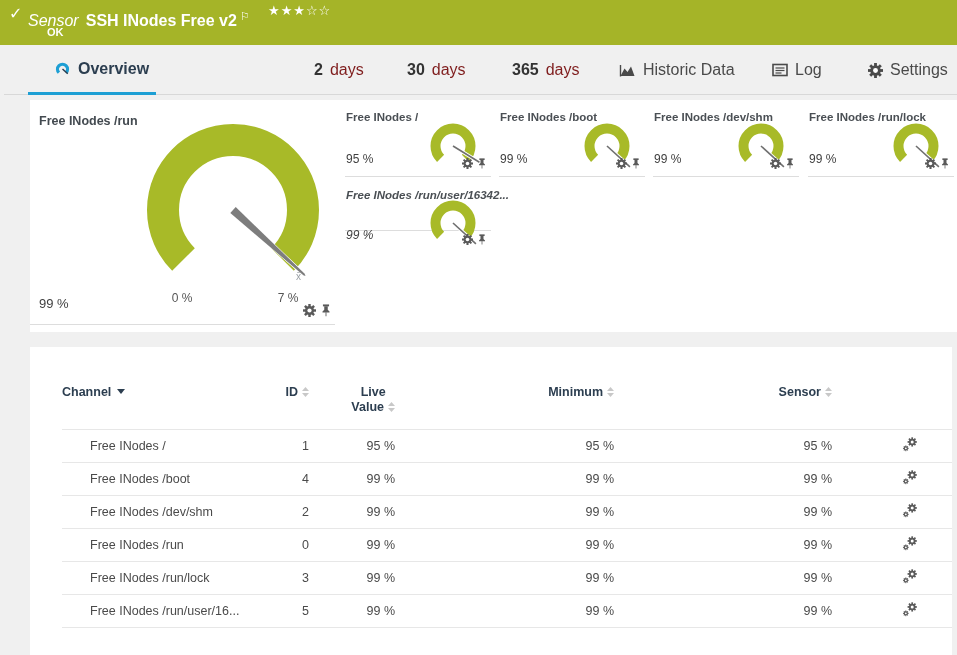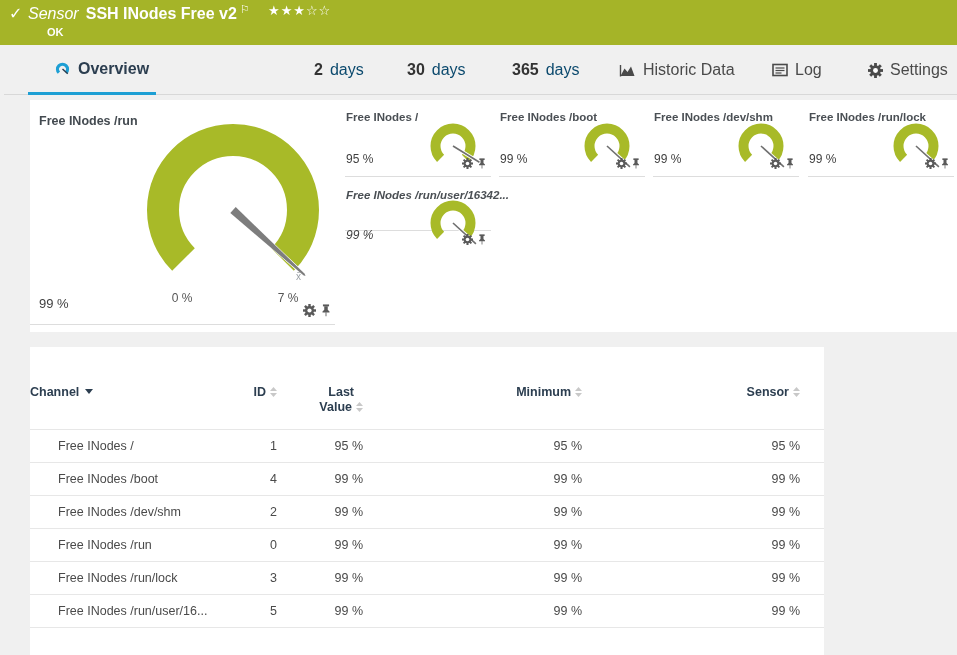--- a/index.html
+++ b/index.html
@@ -2,46 +2,46 @@
 <html><head>
 <meta charset="utf-8">
 <style>
   * { margin:0; padding:0; box-sizing:border-box; }
   html,body { width:957px; height:655px; overflow:hidden; }
   body { font-family:"Liberation Sans","DejaVu Sans",sans-serif; background:#f0f0f0; position:relative; }
 
   
   .topbar { position:absolute; left:0; top:0; width:957px; height:45px; background:#a5b428; color:#fff; }
   .topbar .check { position:absolute; left:9px; top:4px; font-size:16px; font-weight:bold; }
-  .topbar .titleline { position:absolute; left:28px; top:3px; font-size:16px; white-space:nowrap; }
+  .topbar .titleline { position:absolute; left:28px; top:10px; font-size:16px; white-space:nowrap; }
   .topbar .kind { font-style:italic; font-weight:400; margin-right:7px; }
   .topbar .sname { font-weight:bold; }
   .topbar .flag { font-size:11px; vertical-align:super; margin-left:3px; }
   .topbar .stars { position:absolute; left:268px; top:3px; font-size:13px; letter-spacing:1px; }
   .topbar .ok { position:absolute; left:47px; top:26px; font-size:11px; font-weight:bold; }
 
   
   .tabbar { position:absolute; left:4px; top:45px; width:957px; height:50px; border-bottom:1px solid #d8d8d8; font-size:16px; color:#4a4a4a; }
   .tab { position:absolute; top:0; height:50px; display:flex; align-items:center; gap:7px; cursor:pointer; }
   .tab .num { font-weight:bold; color:#333; }
-  .tab .unit { color:#0c4a6e; }
+  .tab .unit { color:#7f1d1d; }
   .tab-overview { left:24px; width:128px; padding-left:26px; border-bottom:3px solid #1d9fd4; color:#2c3e50; font-weight:bold; }
   .tab-live { left:173px; }
   .tab-2d { left:310px; }
   .tab-30d { left:403px; }
   .tab-365d { left:508px; }
   .tab-historic { left:615px; }
   .tab-log { left:768px; }
   .tab-settings { left:864px; }
   .tab svg { flex:0 0 auto; }
 
   
   .panel { position:absolute; left:30px; background:#fff; }
   .panel-gauges { top:100px; width:927px; height:232px; }
-  .panel-table  { top:347px; width:794px; height:308px; overflow:hidden; }
+  .panel-table  { top:347px; width:922px; height:308px; overflow:hidden;padding-left:32px; }
 
   
   .tile-main { position:absolute; left:0; top:0; width:305px; height:225px; border-bottom:1px solid #ddd; }
   .tile-main .g-title { position:absolute; left:9px; top:14px; font-size:12.5px; color:#434a50; font-weight:600; }
   .tile-main .g-value { position:absolute; left:9px; top:196px; font-size:13px; color:#3f3f3f; }
   .tile-main svg.big { position:absolute; left:103px; top:10px; }
   .axis-label { position:absolute; top:191px; transform:translateX(-50%); font-size:12px; color:#555; }
   .axis-0 { left:152px; } .axis-100 { left:258px; }
   .avg-marker { position:absolute; left:266px; top:171px; font-size:10px; color:#9aa0a5; }
   .tile-icons { position:absolute; display:flex; gap:4px; color:#ccc; }
@@ -313,21 +313,21 @@
       <tr>
         <th class="h-channel">
           <span>Channel</span><span class="caret-down"></span>
         </th>
         <th class="h-right">
           <span>ID</span><svg class="sorticon" width="7" height="10" viewBox="0 0 7 10">
               <use href="#sym-sort"></use>
             </svg>
         </th>
         <th class="h-last">
-          <span class="two"><span>Last</span><br>
+          <span class="two"><span>Live</span><br>
           <span>Value</span><svg class="sorticon" width="7" height="10" viewBox="0 0 7 10">
                 <use href="#sym-sort"></use>
               </svg></span>
         </th>
         <th class="h-right">
           <span>Minimum</span><svg class="sorticon" width="7" height="10" viewBox="0 0 7 10">
               <use href="#sym-sort"></use>
             </svg>
         </th>
         <th class="h-right">

